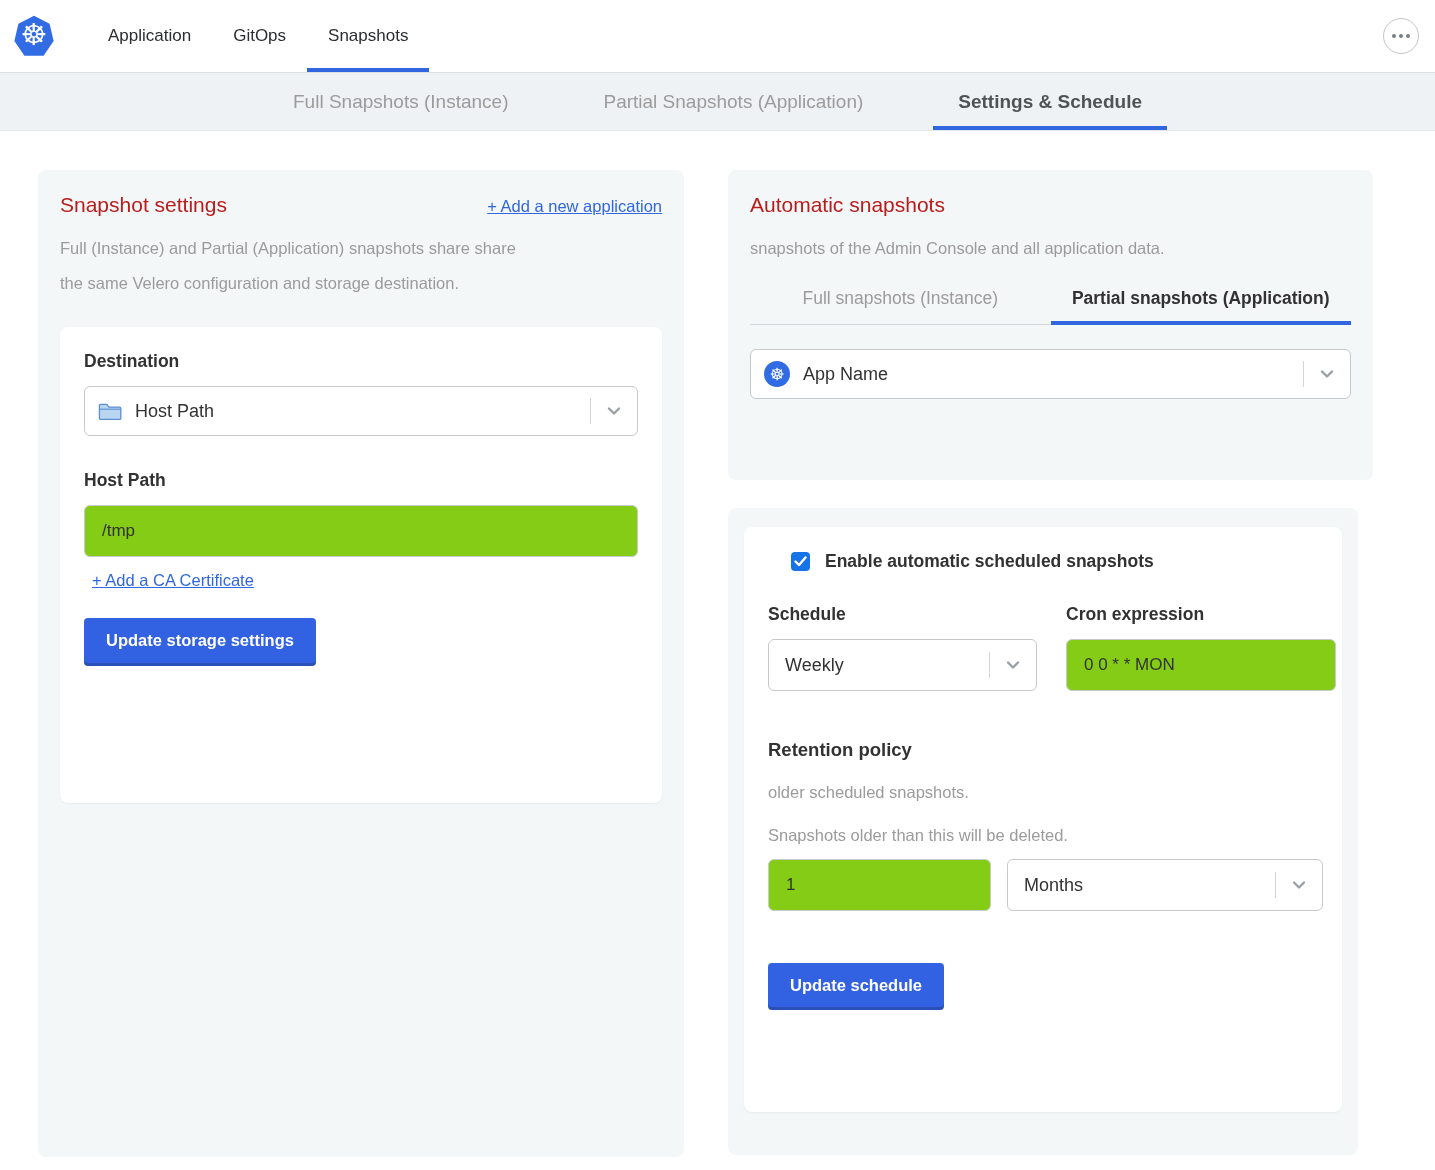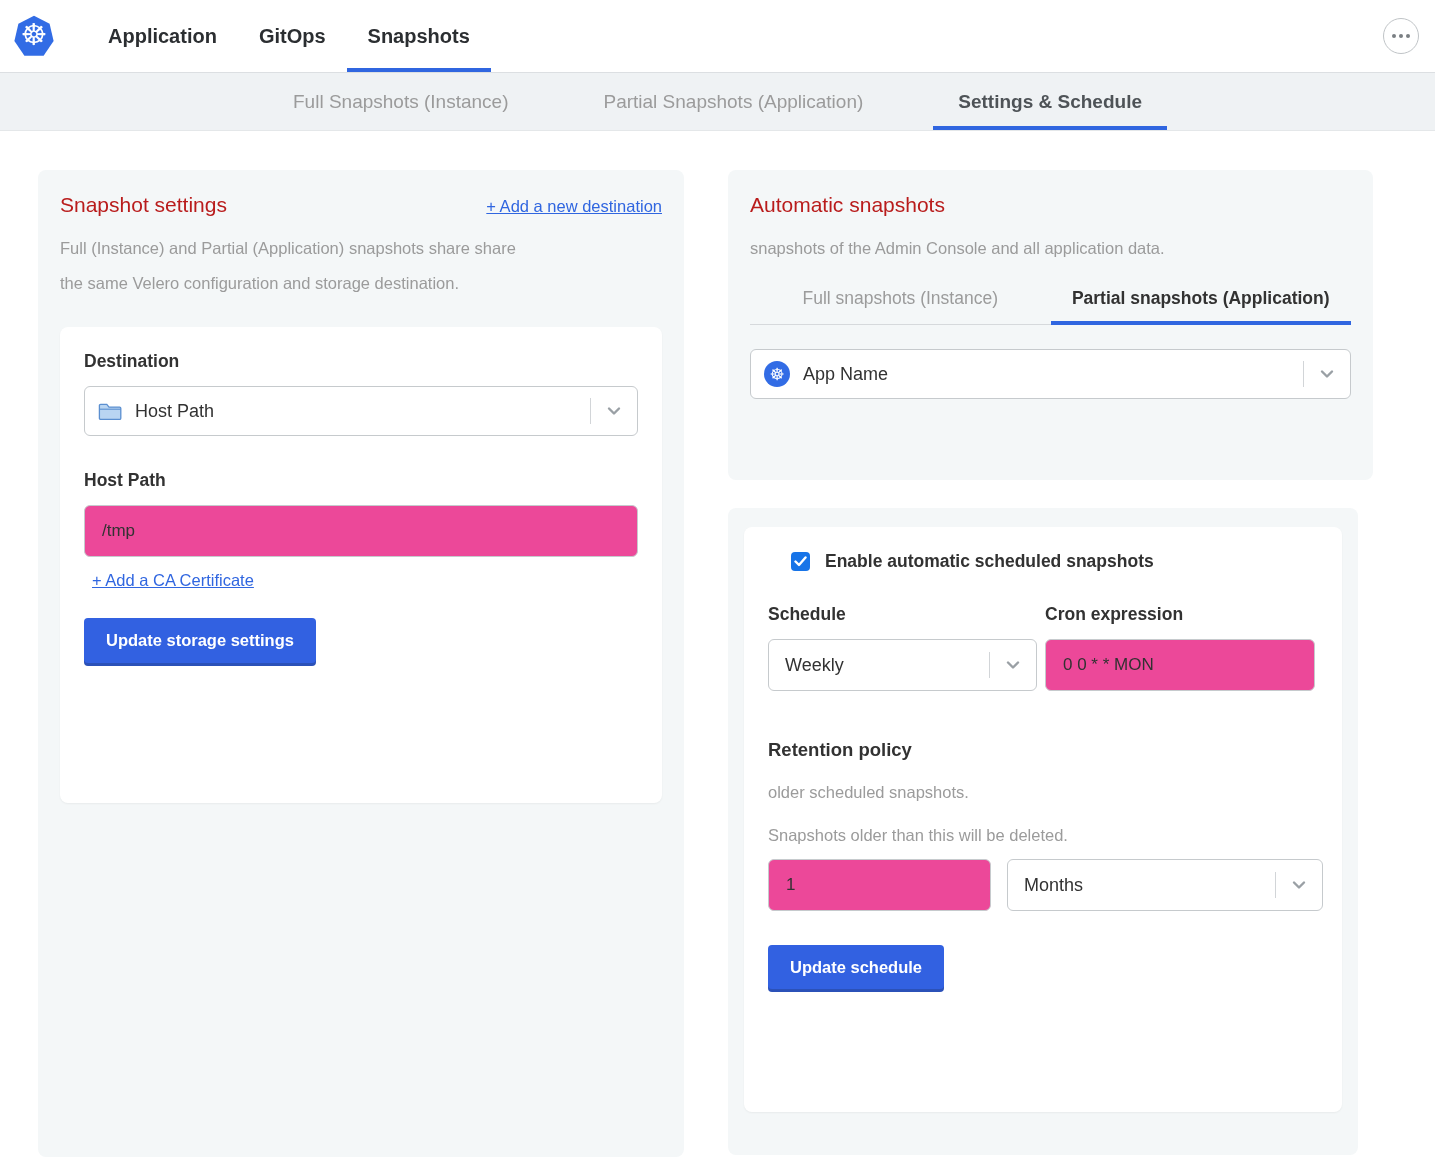--- a/index.html
+++ b/index.html
@@ -6,22 +6,22 @@
   html,body { width:1435px; height:1170px; background:#ffffff; overflow:hidden;
               font-family:"Liberation Sans", sans-serif; color:#323232; }
 
   
   .topnav { height:72px; display:flex; align-items:center; padding-left:14px; background:#fff; }
   .k8s-logo { width:40px; height:42px; background:#326ce5; margin-right:33px;
               clip-path:polygon(50% 2%, 89% 21%, 99% 62%, 74% 97%, 26% 97%, 1% 62%, 11% 21%);
               display:flex; align-items:center; justify-content:center; cursor:pointer; }
   .k8s-logo .helm { color:#fff; font-size:30px; line-height:1; font-family:"DejaVu Sans",sans-serif; margin-top:-2px; }
   .topnav-tabs { display:flex; height:72px; }
-  .topnav-tab { padding:16px 21px; display:flex; align-items:center; font-size:20px; color:#2b2e31;
-                position:relative; cursor:pointer;font-weight:bold; }
+  .topnav-tab { padding:16px 21px; display:flex; align-items:center; font-size:17px; color:#2b2e31;
+                position:relative; cursor:pointer; }
   .topnav-tab.active::after { content:""; position:absolute; left:0; right:0; bottom:0; height:4px; background:#3066e0; }
   .more-btn { margin-left:auto; margin-right:16px; width:36px; height:36px; border:1px solid #c0c4c7;
               border-radius:50%; display:flex; align-items:center; justify-content:center; gap:3px; cursor:pointer; }
   .more-btn i { width:4px; height:4px; border-radius:50%; background:#7a7f83; }
 
   
   .subnav { height:59px; background:#eff2f4; border-top:1px solid #dcdfe2; border-bottom:1px solid #e4e7e9;
             display:flex; justify-content:center; gap:45px; }
   .subnav-tab { padding:0 25px; display:flex; align-items:center; font-size:19px; color:#9b9b9b;
                 position:relative; cursor:pointer; }
@@ -45,21 +45,21 @@
   
   .white-card { background:#fff; border-radius:8px; margin-top:26px; padding:24px; height:476px;
                 box-shadow:0 1px 2px rgba(0,0,0,0.05); }
   .field-label { display:block; font-size:17.5px; font-weight:bold; color:#323232; margin-bottom:14px; }
   .select { height:50px; border:1.5px solid #c6cacd; border-radius:6px; background:#fff;
             display:flex; align-items:center; padding:0 13px; cursor:pointer; }
   .select .value { font-size:18px; color:#323232; margin-left:13px; }
   .select .spacer { flex:1; }
   .select .vdiv { width:1px; height:26px; background:#d2d5d8; margin-right:13px; }
   .text-input { width:100%; height:52px; border:1.5px solid #c6cacd; border-radius:6px; padding:0 17px;
-                font-size:17px; color:#323232; font-family:"Liberation Sans",sans-serif; background:#ec4899; }
+                font-size:17px; color:#323232; font-family:"Liberation Sans",sans-serif; background:#84cc16; }
   .mt34 { margin-top:34px; }
   .ca-link { display:inline-block; margin:14px 0 0 8px; }
   .btn { display:inline-block; background:#3261e1; color:#fff; border:none; border-radius:4px;
          font-family:"Liberation Sans",sans-serif; font-size:16.5px; font-weight:bold;
          height:45px; padding:0 22px; box-shadow:0 3px 0 #2b51b8; cursor:pointer; margin-top:28px; }
   .dedupe { margin-top:30px; }
   .dedupe span { display:block; font-size:16.5px; color:#9b9b9b; line-height:31px; }
   .dedupe .inline { display:inline; }
   .dedupe a { font-weight:bold; }
 
@@ -74,29 +74,29 @@
               align-items:center; justify-content:center; flex:0 0 auto; }
   .app-icon span { color:#fff; font-size:17px; line-height:1; font-family:"DejaVu Sans",sans-serif; }
 
   
   .white-card2 { background:#fff; border-radius:8px; padding:24px; height:585px;
                  box-shadow:0 1px 2px rgba(0,0,0,0.05); }
   .check-row { display:flex; align-items:center; gap:15px; cursor:pointer;padding-left:23px; }
   .checkbox { width:19px; height:19px; background:#1774e8; border-radius:4px; display:flex;
               align-items:center; justify-content:center; }
   .check-label { font-size:17.5px; font-weight:bold; color:#323232; }
-  .sched-grid { display:grid; grid-template-columns:269px 270px; column-gap:8px; margin-top:32px; }
+  .sched-grid { display:grid; grid-template-columns:269px 270px; column-gap:29px; margin-top:32px; }
   .ret-grid { display:grid; grid-template-columns:223px 316px; column-gap:16px; margin-top:14px; }
   .grid-field { margin-top:14px; }
   .hint { font-size:16.5px; color:#9b9b9b; margin-top:14px; }
   .retention-title { font-size:18.5px; font-weight:bold; margin-top:48px; }
   .ret-desc { margin-top:16px; }
   .ret-desc span { display:block; font-size:16.5px; color:#9b9b9b; line-height:31px; }
   .older-hint { margin-top:18px; }
-  .btn.small { height:44px; margin-top:34px; }
+  .btn.small { height:44px; margin-top:52px; }
 </style>
 </head>
 <body>
 
 <header class="topnav">
   <div class="k8s-logo">
     <span class="helm">☸</span>
   </div>
   <nav class="topnav-tabs">
     <div class="topnav-tab">Application</div>
@@ -114,21 +114,21 @@
   <div class="subnav-tab">Full Snapshots (Instance)</div>
   <div class="subnav-tab">Partial Snapshots (Application)</div>
   <div class="subnav-tab active">Settings &amp; Schedule</div>
 </div>
 
 <div class="main">
 
   <section class="card left-card">
     <div class="card-head">
       <h2 class="card-title">Snapshot settings</h2>
-      <a class="blue-link">+ Add a new destination</a>
+      <a class="blue-link">+ Add a new application</a>
     </div>
     <p class="desc">
       <span>Full (Instance) and Partial (Application) snapshots share share</span>
       <span>the same Velero configuration and storage destination.</span>
     </p>
 
     <div class="white-card">
       <label class="field-label">Destination</label>
       <div class="select">
         <svg width="24" height="19" viewBox="0 0 24 19">

